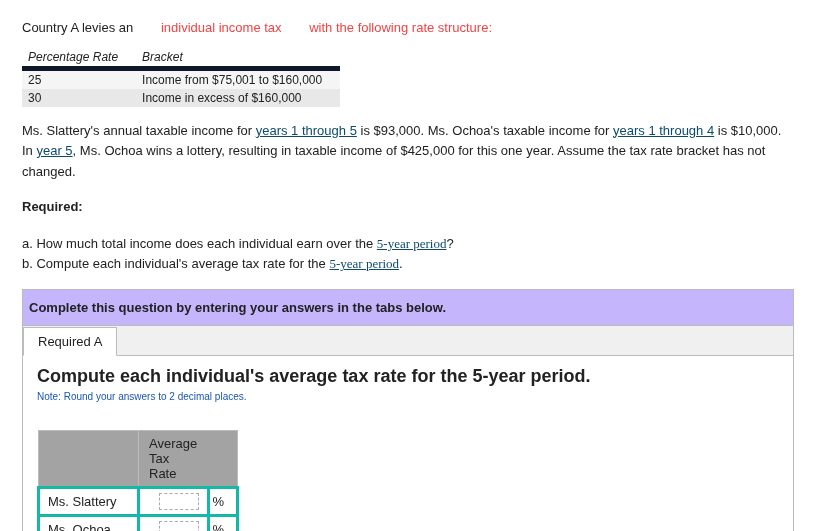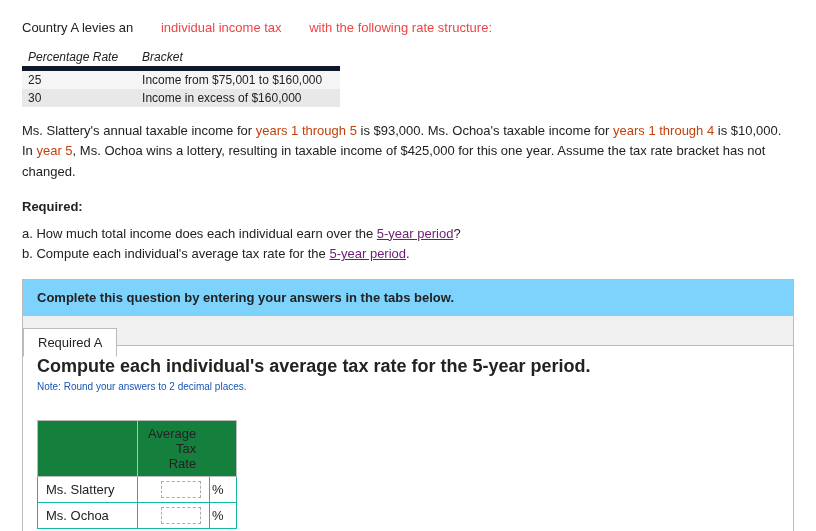--- a/index.html
+++ b/index.html
@@ -42,40 +42,42 @@
     }
     .rate-table tbody tr:nth-child(even) {
       background: #e8e8e8;
     }
     .scenario-text {
       font-size: 13px;
       line-height: 1.6;
       margin-bottom: 14px;
     }
     .scenario-text .hl {
-      color: #c2410c;
+      color: #0c4a6e;
+      text-decoration: underline;
     }
     .required-section {
       margin-bottom: 14px;
     }
     .required-section .req-label {
       font-weight: bold;
-      margin-bottom: 6px;
+      margin-bottom: 16px;
     }
     .required-section p {
       line-height: 1.6;
     }
     .required-section .hl {
-      color: #701a75;
+      color: #0c4a6e;
       text-decoration: underline;
+      font-family: Liberation Serif, serif;
     }
     .complete-box {
-      background: #7dd3fc;
-      border: 1px solid #bbb;
-      padding: 10px 14px;
+      background: #c4b5fd;
+      border: 1px solid #bbb;
+      padding: 10px 6px;
       margin-bottom: 0;
       font-size: 13px;
       font-weight: bold;
     }
     .tabs-container {
       border: 1px solid #bbb;
       border-top: none;
     }
     .tabs-row {
       display: flex;
@@ -84,21 +86,21 @@
     }
     .tab {
       padding: 6px 14px;
       cursor: pointer;
       border: 1px solid #bbb;
       border-bottom: none;
       background: #f0f0f0;
       font-size: 13px;
       margin-right: 2px;
       position: relative;
-      top: 12px;
+      top: 1px;
     }
     .tab.active {
       background: #fff;
       border-bottom: 1px solid #fff;
       font-weight: normal;
       z-index: 1;
     }
     .tab-content {
       background: #fff;
       padding: 10px 14px 14px 14px;
@@ -112,28 +114,28 @@
       color: #1a56b0;
       font-size: 10px;
       margin-bottom: 28px;
     }
     .avg-table {
       border-collapse: collapse;
       font-size: 13px;
       margin-bottom: 14px;
     }
     .avg-table th {
-      background: #15803d;
+      background: #a3a3a3;
       padding: 5px 40px 5px 10px;
       border: 1px solid #bbb;
       font-weight: normal;
-      text-align: right;
+      text-align: left;
     }
     .avg-table td {
-      border: 1px solid #14b8a6;
+      border: 3px solid #14b8a6;
       padding: 4px 8px;
     }
     .avg-table td.name-cell {
       width: 100px;
     }
     .avg-table td.input-cell {
       width: 60px;
       text-align: right;
     }
     .avg-table td.input-cell input {

